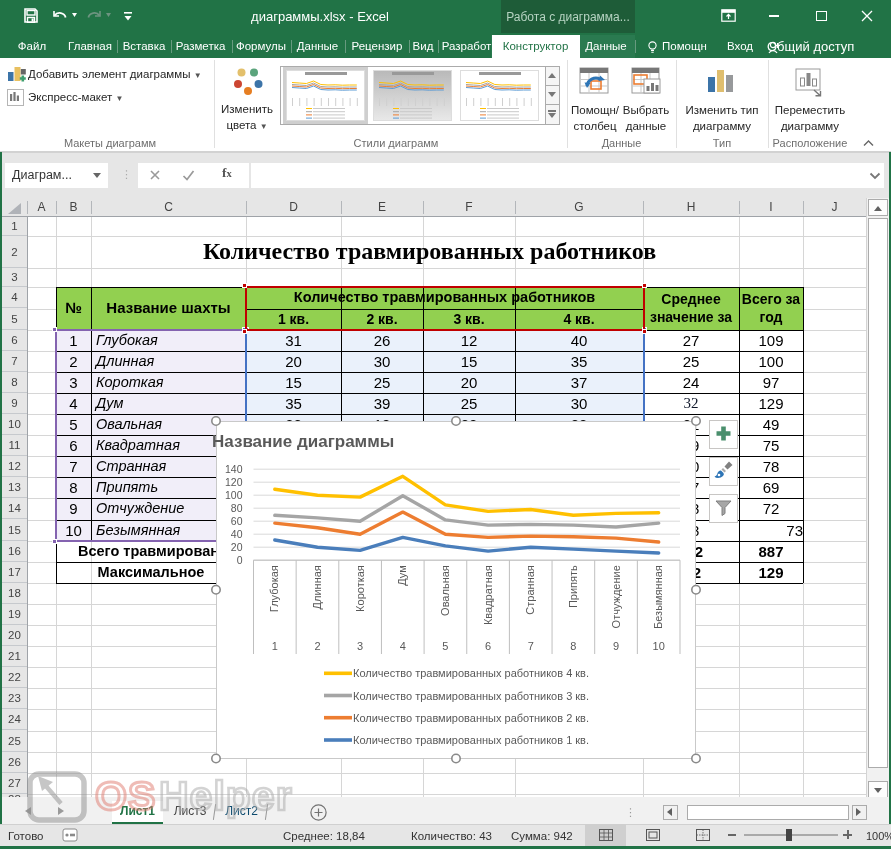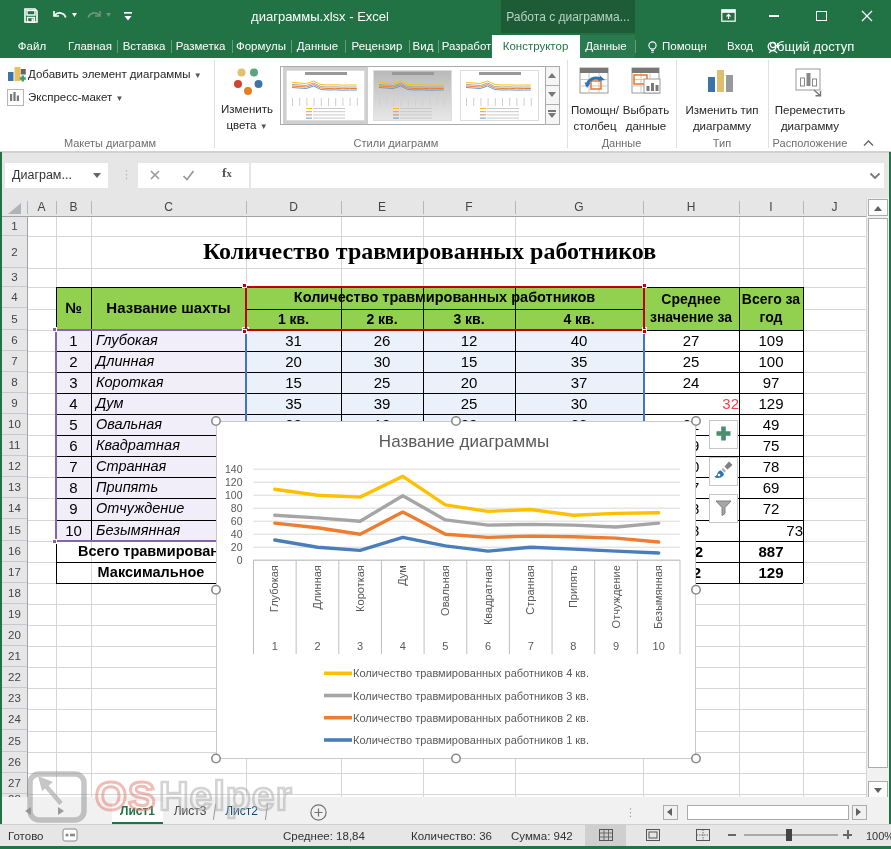--- a/index.html
+++ b/index.html
@@ -428,21 +428,21 @@
 <div class="abs" style="left:423px;top:371.8px;width:92px;height:21.099999999999966px;font-size:15px;color:#000;line-height:21.099999999999966px;text-align:center;">20</div>
 <div class="abs" style="left:515px;top:371.8px;width:128px;height:21.099999999999966px;font-size:15px;color:#000;line-height:21.099999999999966px;text-align:center;">37</div>
 <div class="abs" style="left:643px;top:371.8px;width:96px;height:21.099999999999966px;font-size:15px;color:#000;line-height:21.099999999999966px;text-align:center;">24</div>
 <div class="abs" style="left:739px;top:371.8px;width:64px;height:21.099999999999966px;font-size:15px;color:#000;line-height:21.099999999999966px;text-align:center;">97</div>
 <div class="abs" style="left:56px;top:392.9px;width:35px;height:21.100000000000023px;font-size:15px;color:#000;line-height:21.100000000000023px;text-align:center;">4</div>
 <div class="abs" style="left:92px;top:392.9px;width:154px;height:21.100000000000023px;font-size:14.5px;color:#000;line-height:21.100000000000023px;text-align:left;font-style:italic;padding-left:4px;">Дум</div>
 <div class="abs" style="left:246px;top:392.9px;width:95px;height:21.100000000000023px;font-size:15px;color:#000;line-height:21.100000000000023px;text-align:center;">35</div>
 <div class="abs" style="left:341px;top:392.9px;width:82px;height:21.100000000000023px;font-size:15px;color:#000;line-height:21.100000000000023px;text-align:center;">39</div>
 <div class="abs" style="left:423px;top:392.9px;width:92px;height:21.100000000000023px;font-size:15px;color:#000;line-height:21.100000000000023px;text-align:center;">25</div>
 <div class="abs" style="left:515px;top:392.9px;width:128px;height:21.100000000000023px;font-size:15px;color:#000;line-height:21.100000000000023px;text-align:center;">30</div>
-<div class="abs" style="left:643px;top:392.9px;width:96px;height:21.100000000000023px;font-size:15px;color:#ef4444;line-height:21.100000000000023px;text-align:right;">32</div>
+<div class="abs" style="left:643px;top:392.9px;width:96px;height:21.100000000000023px;font-size:15px;color:#0f172a;line-height:21.100000000000023px;text-align:center;font-family:Liberation Serif, serif;">32</div>
 <div class="abs" style="left:739px;top:392.9px;width:64px;height:21.100000000000023px;font-size:15px;color:#000;line-height:21.100000000000023px;text-align:center;">129</div>
 <div class="abs" style="left:56px;top:414.0px;width:35px;height:21.100000000000023px;font-size:15px;color:#000;line-height:21.100000000000023px;text-align:center;">5</div>
 <div class="abs" style="left:92px;top:414.0px;width:154px;height:21.100000000000023px;font-size:14.5px;color:#000;line-height:21.100000000000023px;text-align:left;font-style:italic;padding-left:4px;">Овальная</div>
 <div class="abs" style="left:246px;top:414.0px;width:95px;height:21.100000000000023px;font-size:15px;color:#000;line-height:21.100000000000023px;text-align:center;">22</div>
 <div class="abs" style="left:341px;top:414.0px;width:82px;height:21.100000000000023px;font-size:15px;color:#000;line-height:21.100000000000023px;text-align:center;">18</div>
 <div class="abs" style="left:423px;top:414.0px;width:92px;height:21.100000000000023px;font-size:15px;color:#000;line-height:21.100000000000023px;text-align:center;">22</div>
 <div class="abs" style="left:515px;top:414.0px;width:128px;height:21.100000000000023px;font-size:15px;color:#000;line-height:21.100000000000023px;text-align:center;">23</div>
 <div class="abs" style="left:643px;top:414.0px;width:96px;height:21.100000000000023px;font-size:15px;color:#000;line-height:21.100000000000023px;text-align:center;">21</div>
 <div class="abs" style="left:739px;top:414.0px;width:64px;height:21.100000000000023px;font-size:15px;color:#000;line-height:21.100000000000023px;text-align:center;">49</div>
 <div class="abs" style="left:56px;top:435.1px;width:35px;height:21.099999999999966px;font-size:15px;color:#000;line-height:21.099999999999966px;text-align:center;">6</div>
@@ -500,21 +500,21 @@
 <div class="abs" style="left:242.3px;top:326.5px;width:5px;height:5px;background:#4472c4;border:1px solid #fff;"></div>
 <div class="abs" style="left:642.3px;top:326.5px;width:5px;height:5px;background:#4472c4;border:1px solid #fff;"></div>
 <div class="abs" style="left:242.3px;top:539.0px;width:5px;height:5px;background:#4472c4;border:1px solid #fff;"></div>
 <div class="abs" style="left:642.3px;top:539.0px;width:5px;height:5px;background:#4472c4;border:1px solid #fff;"></div>
 <div class="abs" style="left:244.8px;top:285.8px;width:400px;height:45.6px;border:2px solid #c00000;"></div>
 <div class="abs" style="left:242.3px;top:283.3px;width:5px;height:5px;background:#c00000;border:1px solid #fff;"></div>
 <div class="abs" style="left:642.3px;top:283.3px;width:5px;height:5px;background:#c00000;border:1px solid #fff;"></div>
 <div class="abs" style="left:242.3px;top:328.9px;width:5px;height:5px;background:#c00000;border:1px solid #fff;"></div>
 <div class="abs" style="left:642.3px;top:328.9px;width:5px;height:5px;background:#c00000;border:1px solid #fff;"></div>
 <div class="abs" style="left:216px;top:421px;width:480px;height:337.5px;background:#fff;border:1px solid #c9c9c9;"></div>
-<div class="abs" style="left:224px;top:432px;width:480px;text-align:center;font-size:17px;color:#595959;">Название диаграммы</div>
+<div class="abs" style="left:212px;top:432px;width:480px;font-size:17px;color:#595959;font-weight:bold;">Название диаграммы</div>
 <svg class="abs" style="left:216px;top:421px;" width="480" height="337.5" viewBox="0 0 480 337.5">
     <line x1="37.5" y1="139.2" x2="464" y2="139.2" stroke="#d9d9d9" stroke-width="1"></line>
     <text x="26.5" y="142.7" font-size="10.5" fill="#595959" text-anchor="end">0</text>
     <line x1="37.5" y1="126.19999999999999" x2="464" y2="126.19999999999999" stroke="#d9d9d9" stroke-width="1"></line>
     <text x="26.5" y="129.7" font-size="10.5" fill="#595959" text-anchor="end">20</text>
     <line x1="37.5" y1="113.19999999999999" x2="464" y2="113.19999999999999" stroke="#d9d9d9" stroke-width="1"></line>
     <text x="26.5" y="116.69999999999999" font-size="10.5" fill="#595959" text-anchor="end">40</text>
     <line x1="37.5" y1="100.19999999999999" x2="464" y2="100.19999999999999" stroke="#d9d9d9" stroke-width="1"></line>
     <text x="26.5" y="103.69999999999999" font-size="10.5" fill="#595959" text-anchor="end">60</text>
     <line x1="37.5" y1="87.19999999999999" x2="464" y2="87.19999999999999" stroke="#d9d9d9" stroke-width="1"></line>
@@ -622,21 +622,21 @@
 <div class="abs" style="left:856px;top:808px;width:0;height:0;border-top:4px solid transparent;border-bottom:4px solid transparent;border-left:5px solid #606060;"></div>
 <div class="abs" style="left:0;top:824px;width:891px;height:22px;background:#e6e6e6;border-top:1px solid #d0d0d0;"></div>
 <div class="abs" style="left:0;top:846px;width:891px;height:3px;background:#217346;"></div>
 <div class="abs" style="left:8px;top:830px;font-size:11.5px;color:#333;">Готово</div>
 <svg class="abs" style="left:62px;top:828px;" width="16" height="14" viewBox="0 0 16 14">
 <rect x="1" y="1" width="14" height="12" rx="2" fill="#fff" stroke="#8a8a8a"></rect>
 <circle cx="5" cy="7" r="1.6" fill="#8a8a8a"></circle>
     <rect x="8" y="5.7" width="5" height="2.6" fill="#8a8a8a"></rect>
   </svg>
 <div class="abs" style="left:283px;top:830px;font-size:11.5px;color:#333;">Среднее: 18,84</div>
-<div class="abs" style="left:411px;top:830px;font-size:11.5px;color:#333;">Количество: 36</div>
+<div class="abs" style="left:411px;top:830px;font-size:11.5px;color:#333;">Количество: 43</div>
 <div class="abs" style="left:511px;top:830px;font-size:11.5px;color:#333;">Сумма: 942</div>
 <div class="abs" style="left:585px;top:824px;width:41px;height:22px;background:#cfcfcf;"></div>
 <svg class="abs" style="left:599px;top:829px;" width="14" height="12" viewBox="0 0 14 12">
 <rect x="0.5" y="0.5" width="13" height="11" fill="none" stroke="#555"></rect>
 <path d="M0.5 4 h13 M0.5 8 h13 M5 0.5 v11 M9.5 0.5 v11" stroke="#555" stroke-width="0.8"></path>
   </svg>
 <svg class="abs" style="left:646px;top:829px;" width="14" height="12" viewBox="0 0 14 12">
 <rect x="0.5" y="0.5" width="13" height="11" fill="none" stroke="#555"></rect>
 <rect x="3" y="3" width="8" height="6" fill="none" stroke="#555"></rect>
   </svg>

